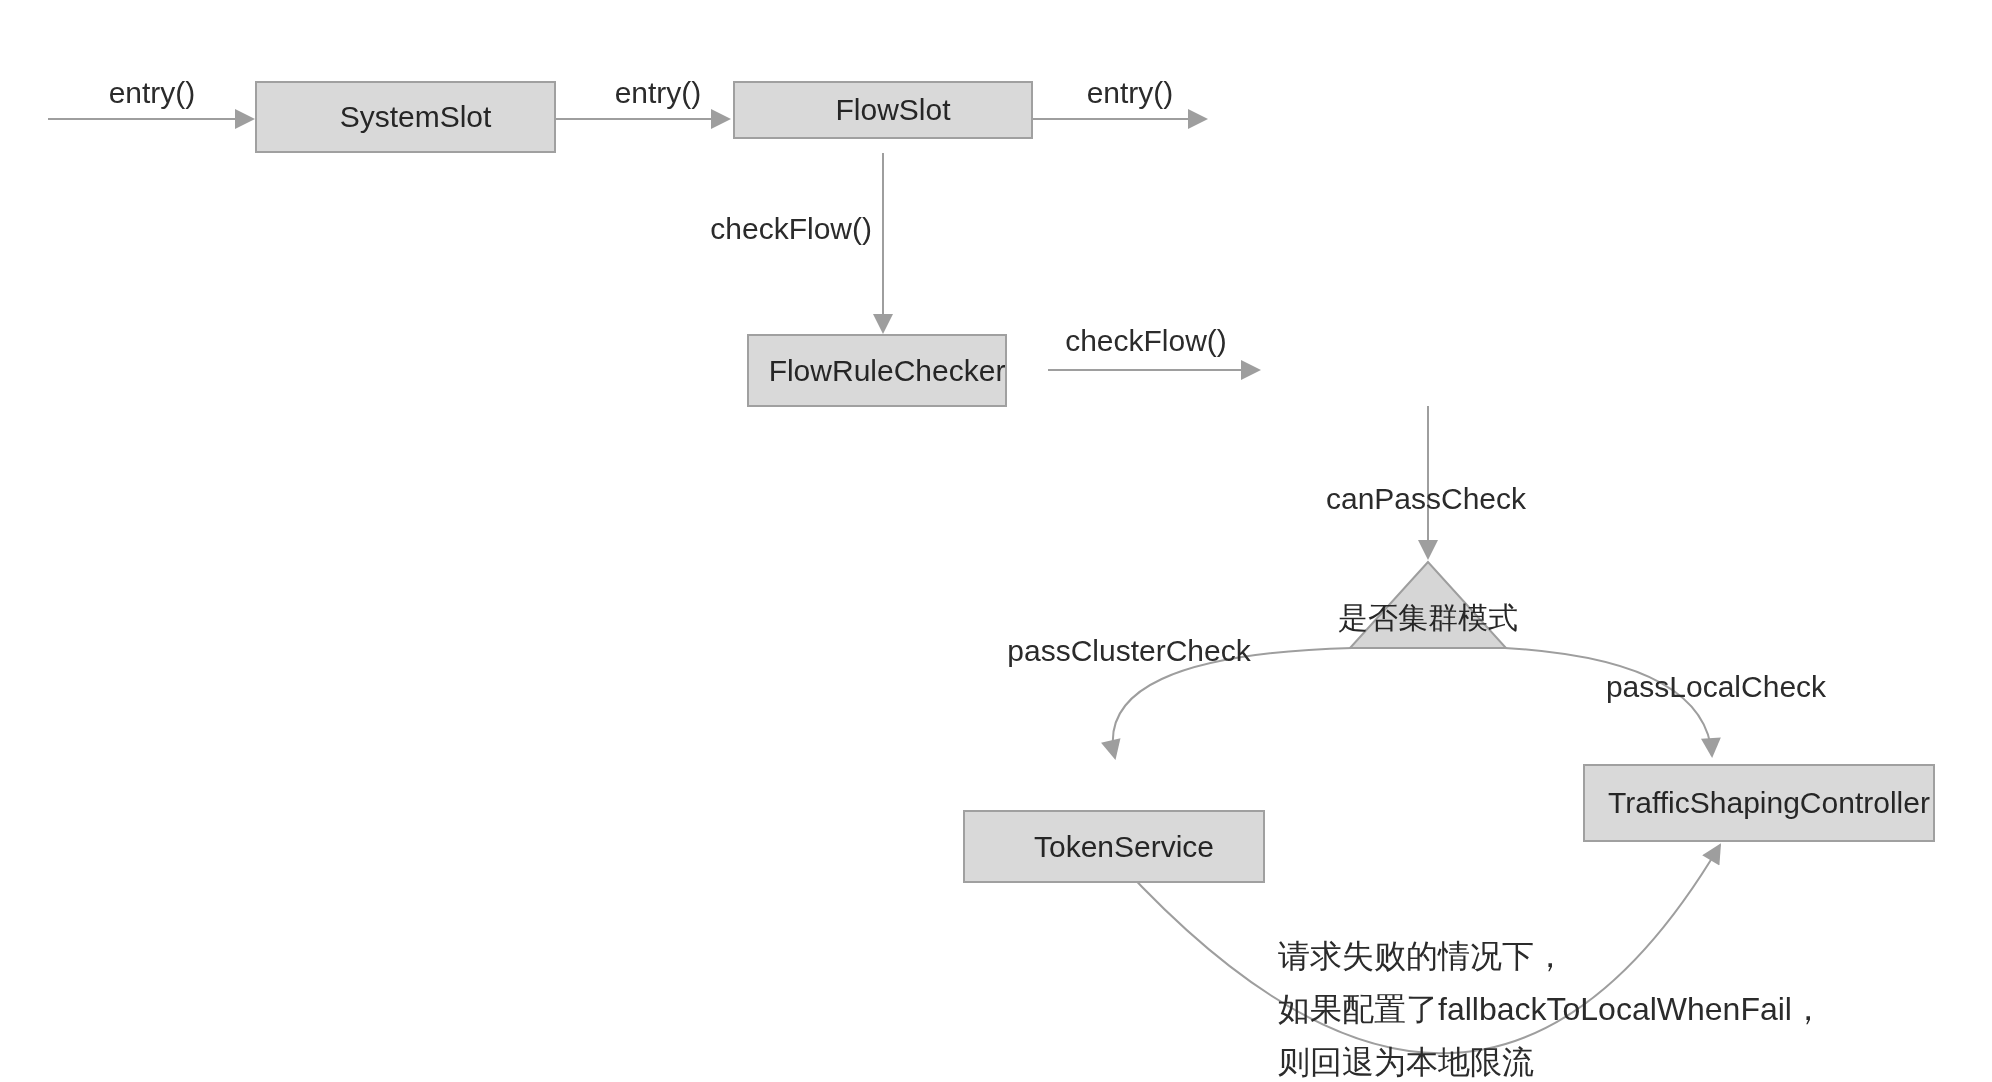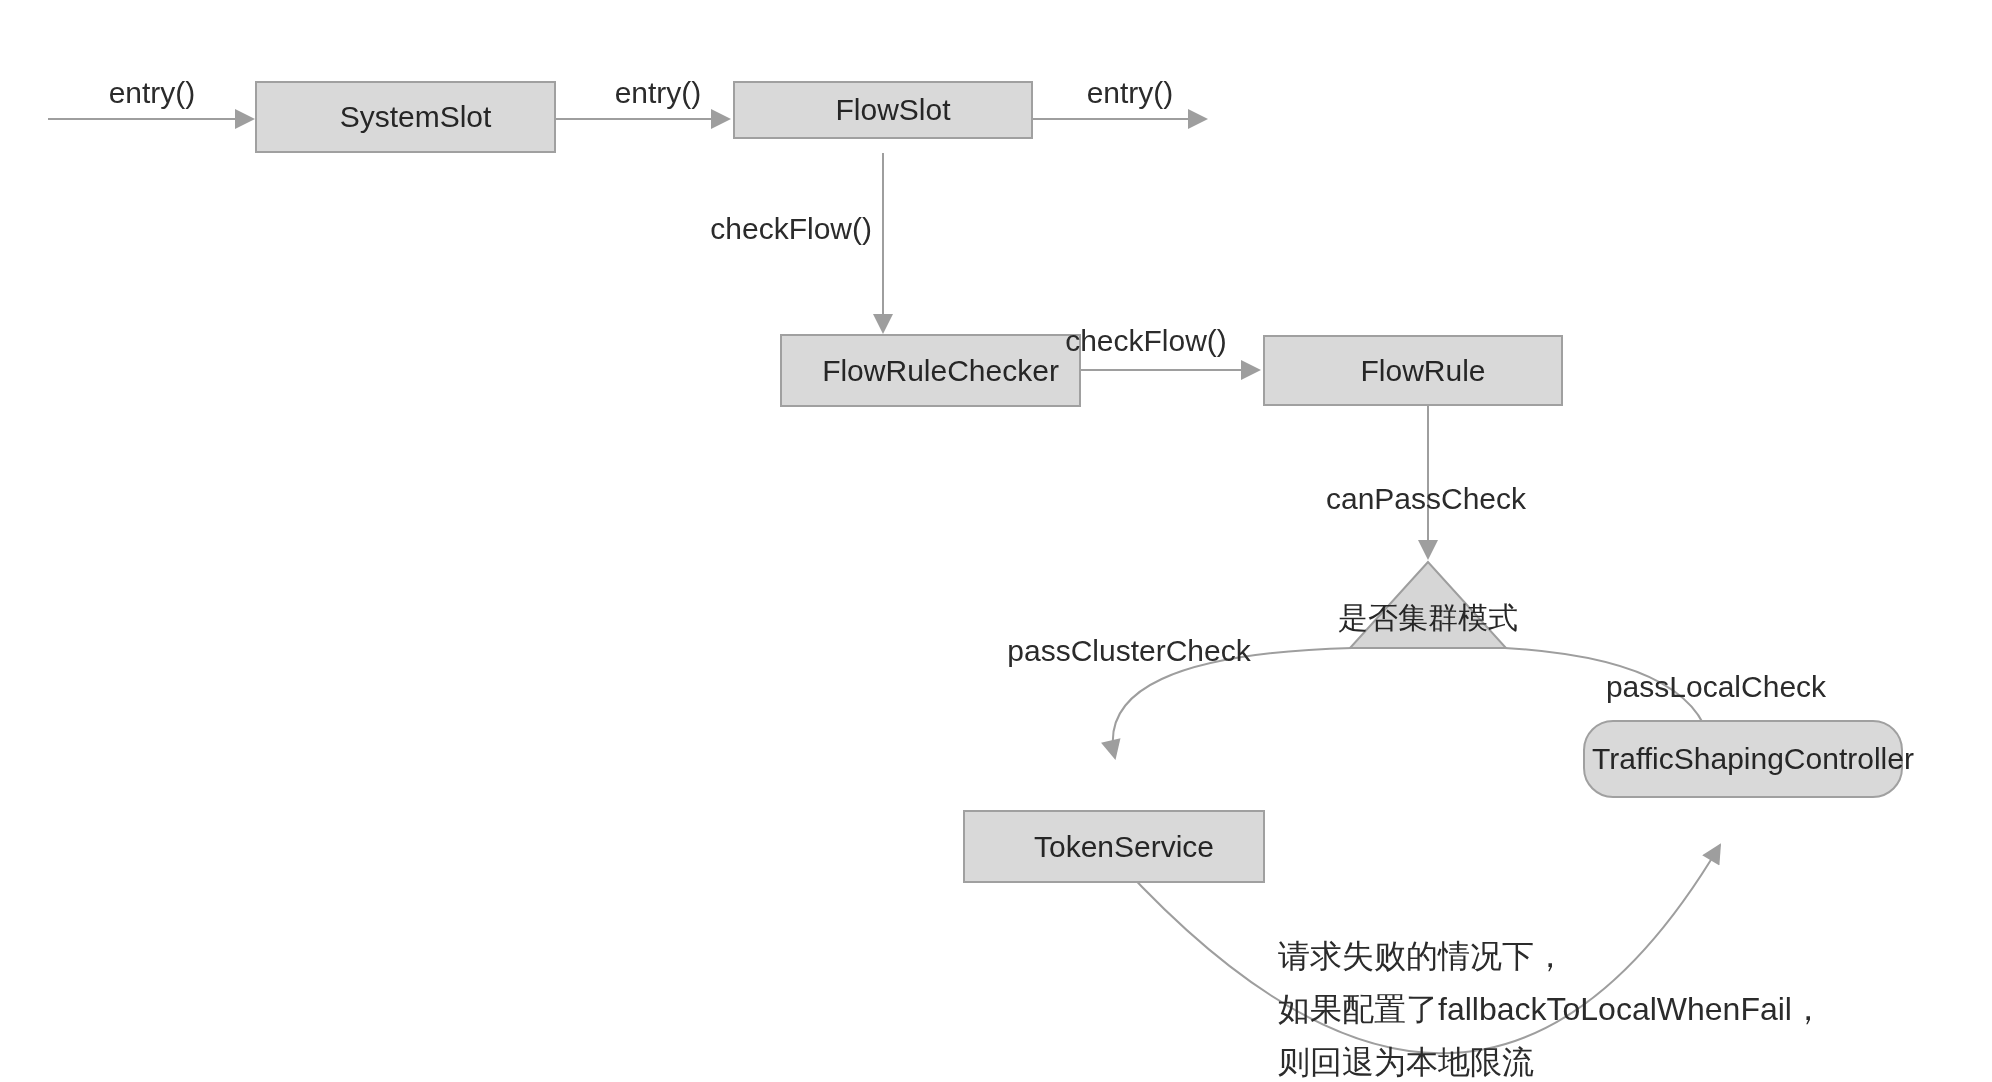--- a/index.html
+++ b/index.html
@@ -91,27 +91,26 @@
 
     <path d="M1505,648 Q1706,660 1712,756" stroke="#9e9e9e" stroke-width="2" fill="none" marker-end="url(#ah)"></path>
 
     <path d="M1097,838 Q1470,1265 1720,845" stroke="#9e9e9e" stroke-width="2" fill="none" marker-end="url(#ah)"></path>
   </svg>
 
   <div class="node-box" style="left:255px; top:81px; width:301px; height:72px;">SystemSlot</div>
 
   <div class="node-box" style="left:733px; top:81px; width:300px; height:58px;">FlowSlot</div>
 
-  <div class="node-box" style="left:747px; top:334px; width:301px; height:73px;margin-left:33px;">FlowRuleChecker</div>
+  <div class="node-box" style="left:747px; top:334px; width:260px; height:73px;">FlowRuleChecker</div>
 
-  <div class="node-box" style="left:1263px; top:335px; width:300px; height:71px;">FlowRule</div>
 
   <div class="node-box" style="left:963px; top:764px; width:302px; height:73px;margin-top:46px;">TokenService</div>
 
-  <div class="node-box" style="left:1583px; top:720px; width:320px; height:78px;border-radius:30px;">TrafficShapingController</div>
+  <div class="node-box" style="left:1583px; top:764px; width:352px; height:78px;">TrafficShapingController</div>
 
   <div class="edge-label centered" style="left:152px; top:76px;">entry()</div>
 
   <div class="edge-label centered" style="left:658px; top:76px;">entry()</div>
 
   <div class="edge-label centered" style="left:1130px; top:76px;">entry()</div>
 
   <div class="edge-label" style="left:632px; top:212px; width:240px; text-align:right;">checkFlow()</div>
 
   <div class="edge-label centered" style="left:1146px; top:324px;">checkFlow()</div>

